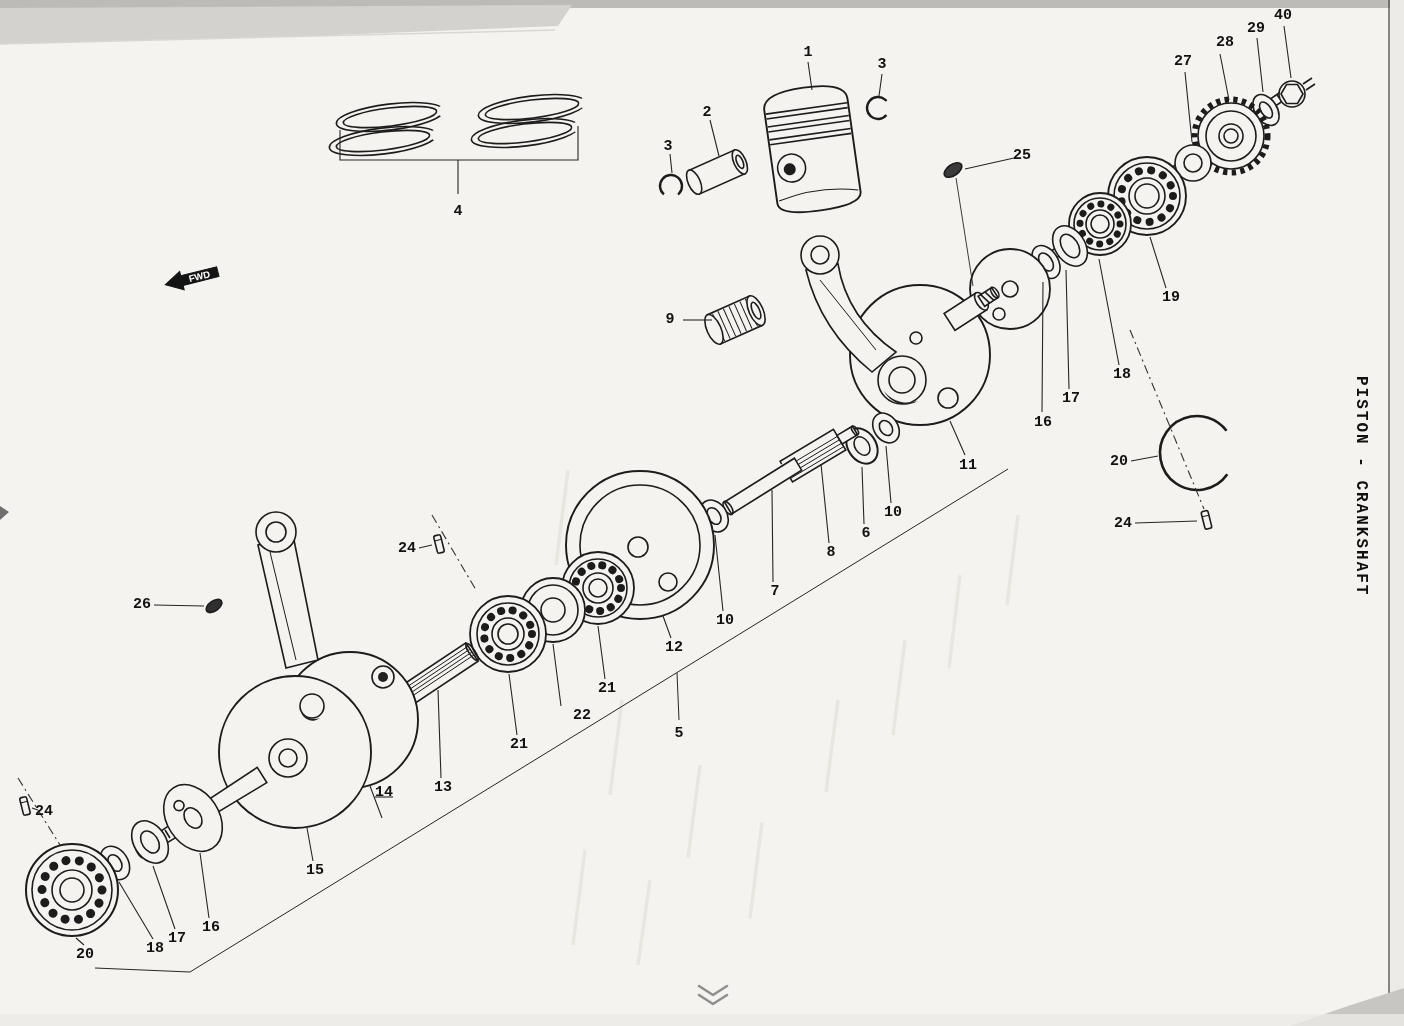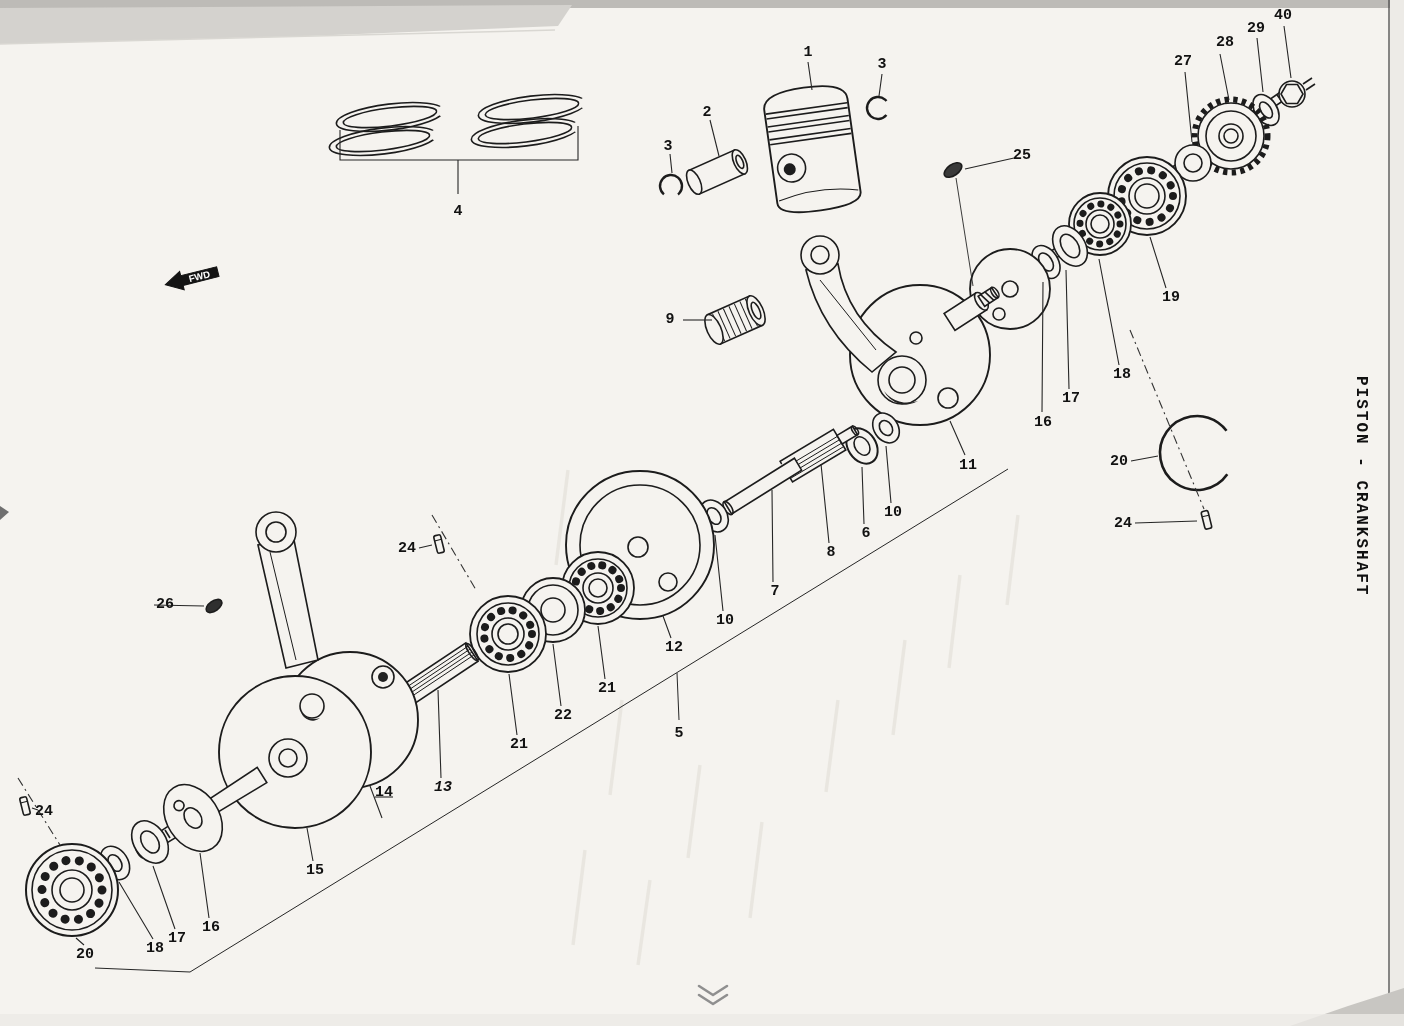--- a/index.html
+++ b/index.html
@@ -389,40 +389,40 @@
       <span class="callout" style="left: 458px; top: 211px;">4</span>
       <span class="callout" style="left: 679px; top: 733px;">5</span>
       <span class="callout" style="left: 866px; top: 533px;">6</span>
       <span class="callout" style="left: 775px; top: 591px;">7</span>
       <span class="callout" style="left: 831px; top: 552px;">8</span>
       <span class="callout" style="left: 670px; top: 319px;">9</span>
       <span class="callout" style="left: 893px; top: 512px;">10</span>
       <span class="callout" style="left: 725px; top: 620px;">10</span>
       <span class="callout" style="left: 968px; top: 465px;">11</span>
       <span class="callout" style="left: 674px; top: 647px; text-align: center;">12</span>
-      <span class="callout" style="left: 443px; top: 787px; font-style: italic;">13</span>
+      <span class="callout" style="left: 443px; top: 787px;">13</span>
       <span class="callout" style="left: 384px; top: 792px; text-decoration: underline;">14</span>
       <span class="callout" style="left: 315px; top: 870px;">15</span>
       <span class="callout" style="left: 211px; top: 927px;">16</span>
       <span class="callout" style="left: 1043px; top: 422px;">16</span>
       <span class="callout" style="left: 177px; top: 938px;">17</span>
       <span class="callout" style="left: 1071px; top: 398px;">17</span>
       <span class="callout" style="left: 155px; top: 948px;">18</span>
       <span class="callout" style="left: 1122px; top: 374px;">18</span>
       <span class="callout" style="left: 1171px; top: 297px;">19</span>
       <span class="callout" style="left: 85px; top: 954px;">20</span>
       <span class="callout" style="left: 519px; top: 744px;">21</span>
       <span class="callout" style="left: 607px; top: 688px;">21</span>
-      <span class="callout" style="left: 563px; top: 715px;">22</span>
+      <span class="callout" style="left: 582px; top: 715px;">22</span>
       <span class="callout" style="left: 1119px; top: 461px;">20</span>
       <span class="callout" style="left: 44px; top: 811px;">24</span>
       <span class="callout" style="left: 407px; top: 548px;">24</span>
       <span class="callout" style="left: 1123px; top: 523px;">24</span>
       <span class="callout" style="left: 1022px; top: 155px;">25</span>
-      <span class="callout" style="left: 142px; top: 604px; margin-left: 23px;">26</span>
+      <span class="callout" style="left: 142px; top: 604px;">26</span>
       <span class="callout" style="left: 1183px; top: 61px;">27</span>
       <span class="callout" style="left: 1217px; top: 42px; margin-left: 8px;">28</span>
       <span class="callout" style="left: 1256px; top: 28px;">29</span>
       <span class="callout" style="left: 1283px; top: 15px;">40</span>
     </div>
 
 <div class="side-title">PISTON - CRANKSHAFT</div>
 
 </div>
 

